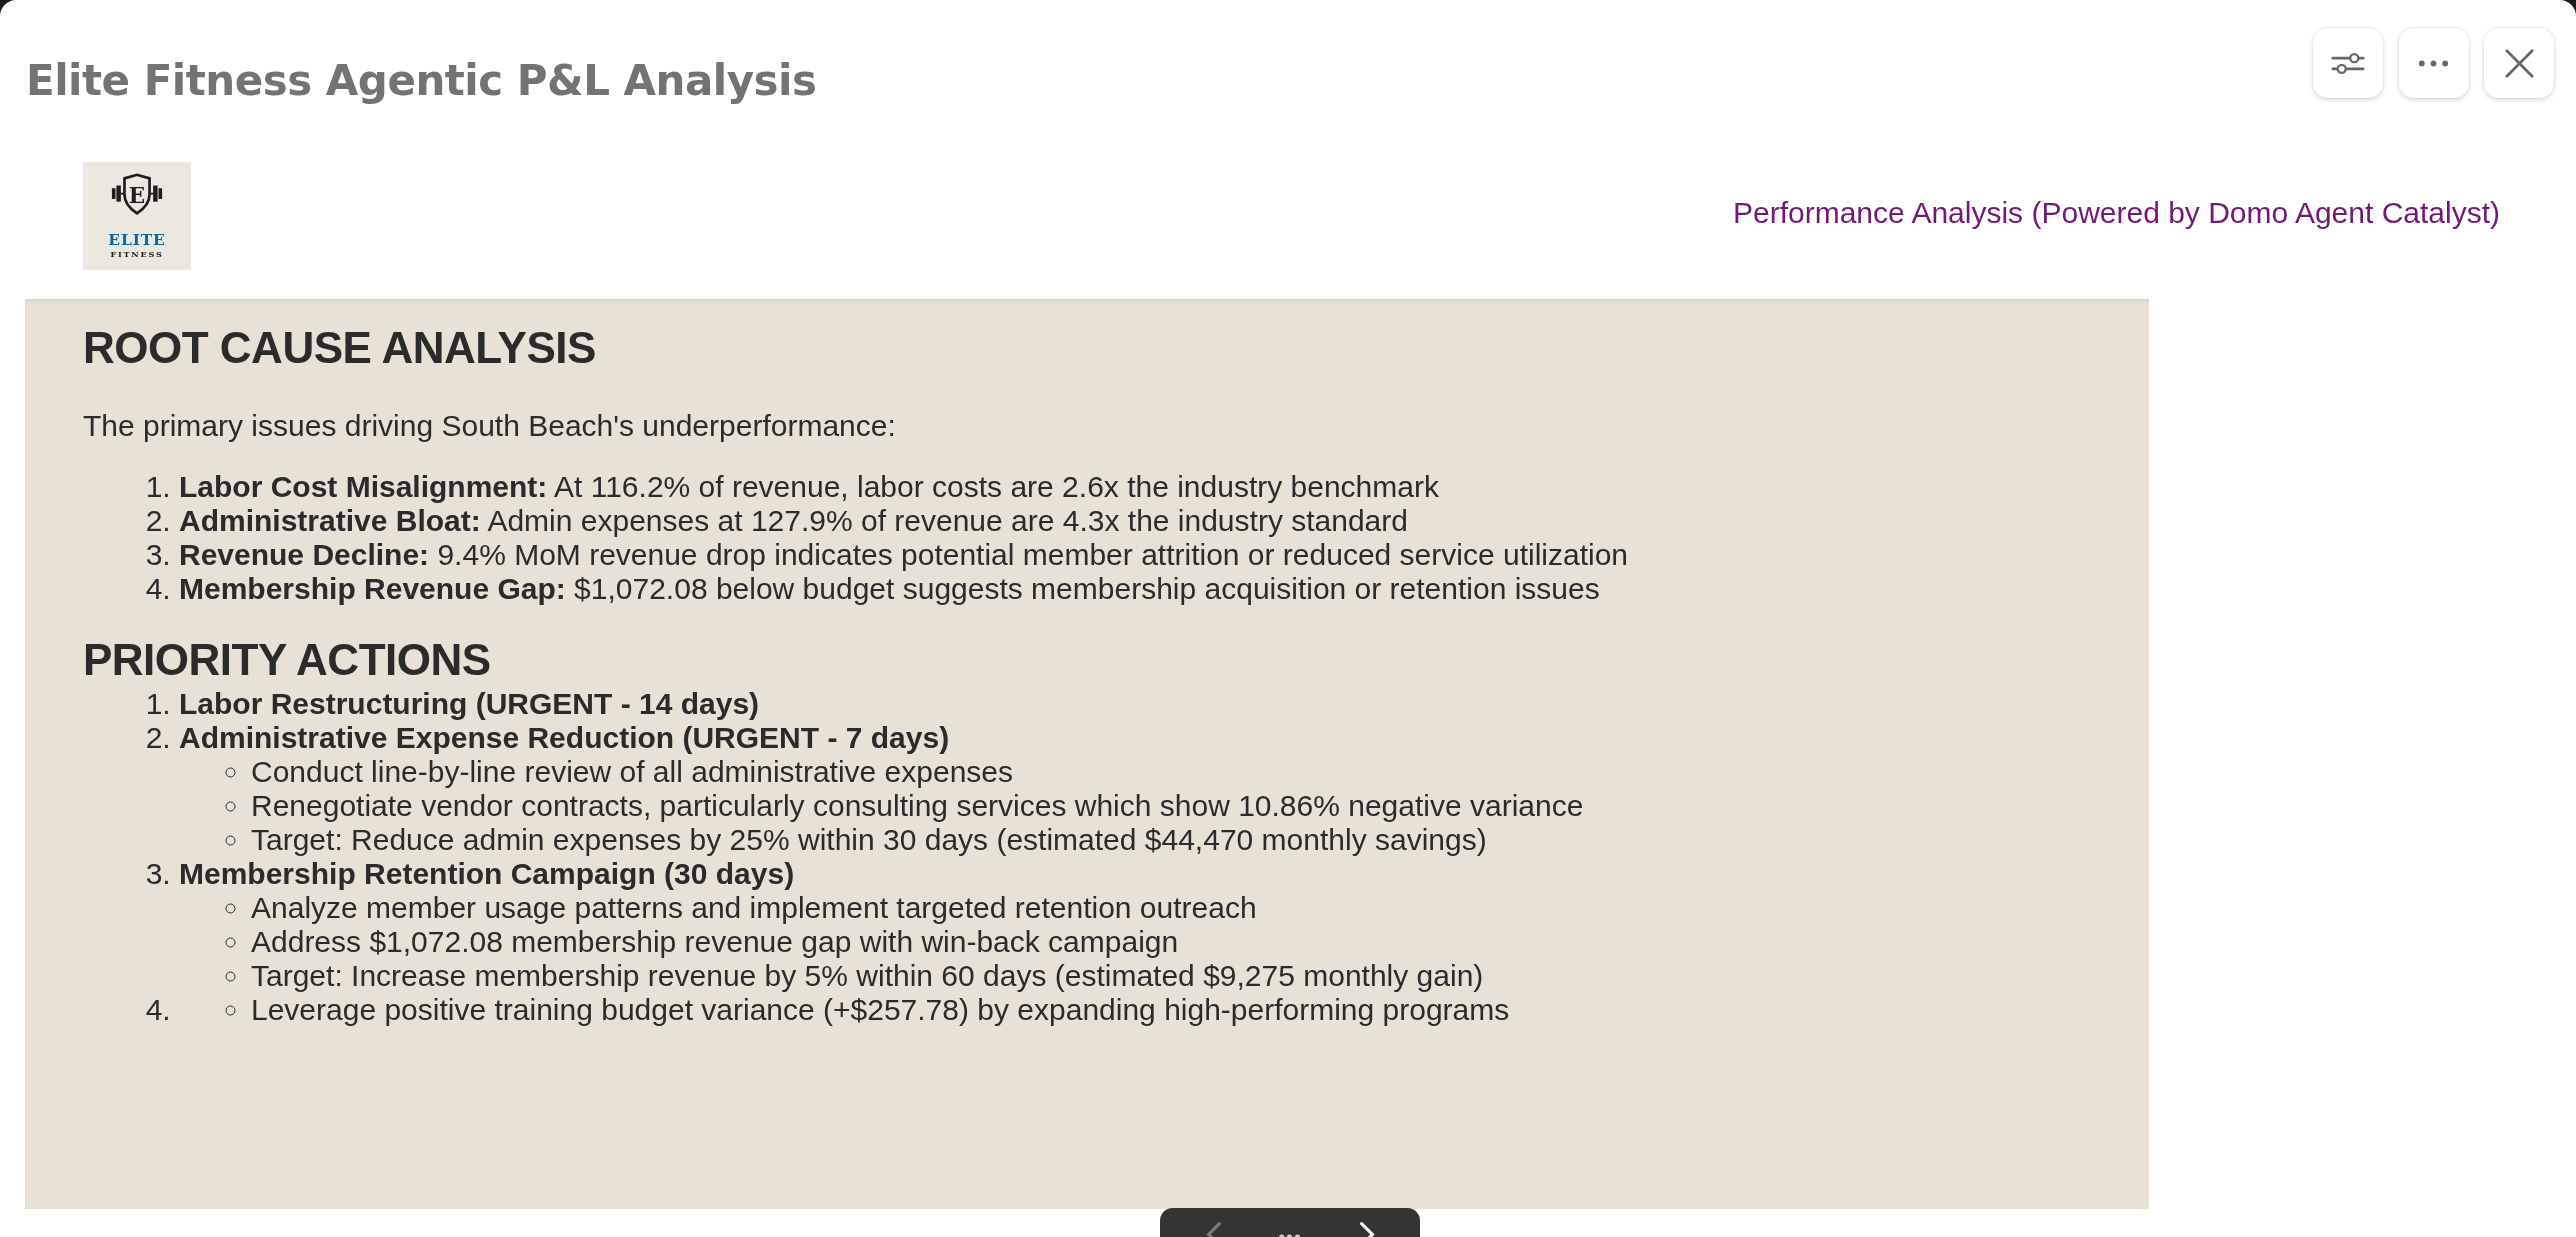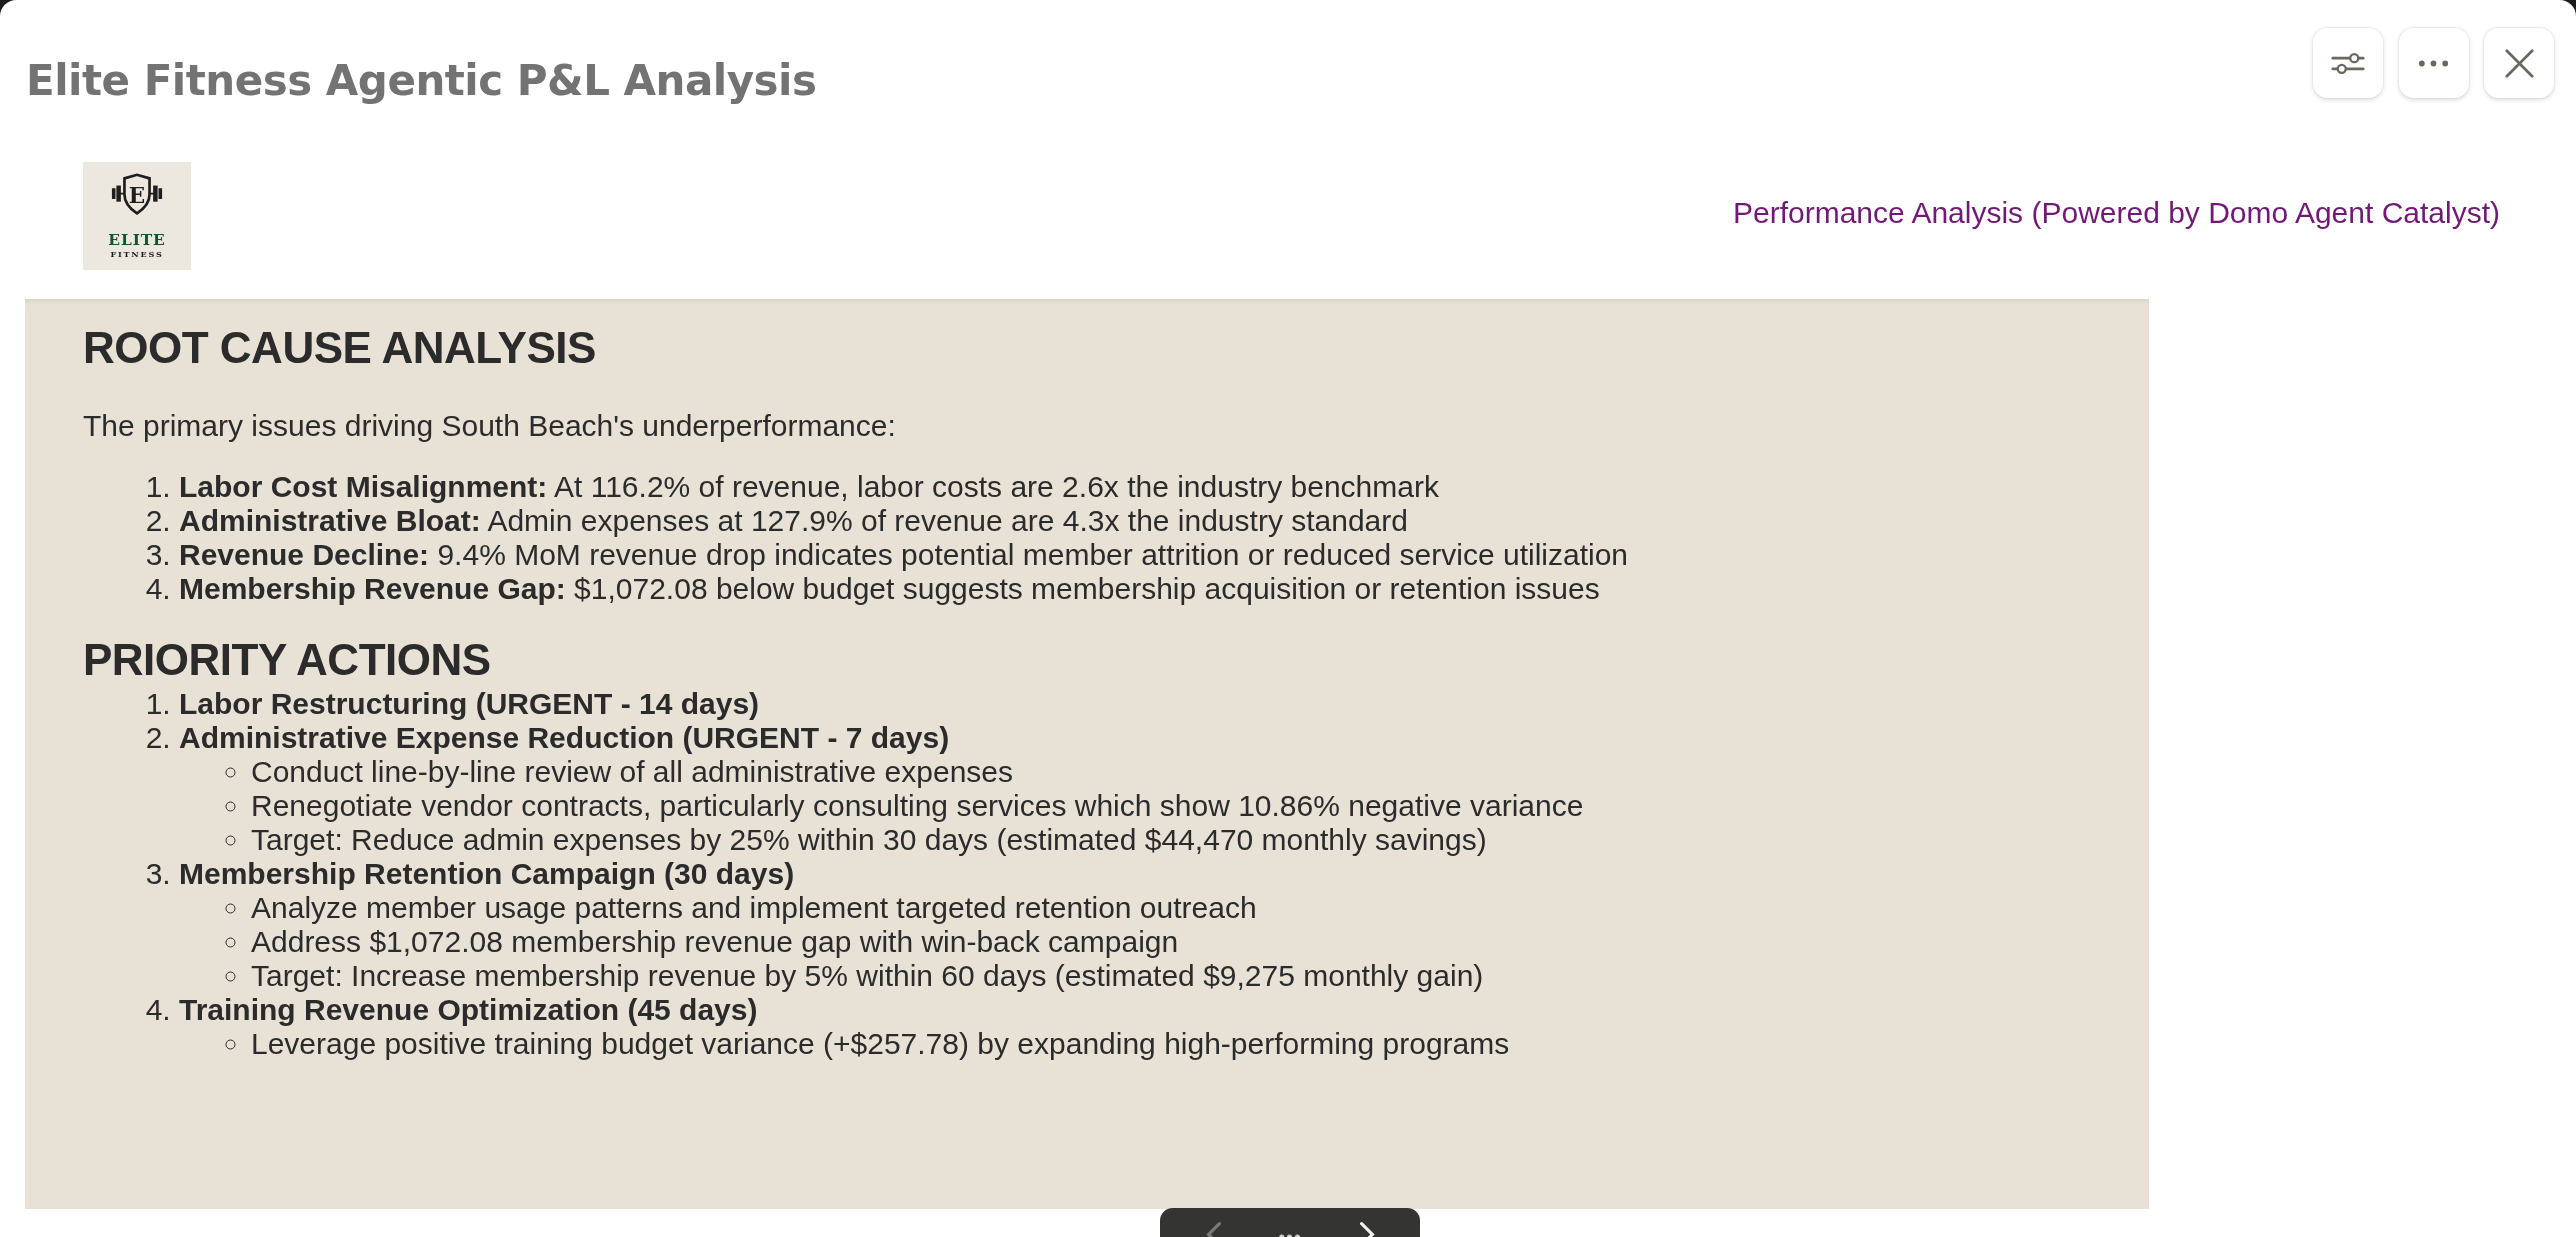--- a/index.html
+++ b/index.html
@@ -77,21 +77,21 @@
       background: #ece8df;
       display: flex;
       flex-direction: column;
       align-items: center;
       justify-content: center;
     }
     .logo-text-1 {
       font-family: "DejaVu Serif", serif;
       font-weight: 700;
       font-size: 15.4px;
-      color: #14532d;
+      color: #0369a1;
       letter-spacing: 0.9px;
       margin-top: 16px;
       line-height: 16.3px;
     }
     .logo-text-2 {
       font-family: "DejaVu Serif", serif;
       font-weight: 700;
       font-size: 8.1px;
       color: #1e1e1e;
       letter-spacing: 1.8px;
@@ -255,21 +255,20 @@
           </li>
           <li>
             <b>Membership Retention Campaign (30 days)</b>
             <ul class="sub-list">
               <li>Analyze member usage patterns and implement targeted retention outreach</li>
               <li>Address $1,072.08 membership revenue gap with win-back campaign</li>
               <li>Target: Increase membership revenue by 5% within 60 days (estimated $9,275 monthly gain)</li>
             </ul>
           </li>
           <li>
-            <b>Training Revenue Optimization (45 days)</b>
             <ul class="sub-list">
               <li>Leverage positive training budget variance (+$257.78) by expanding high-performing programs</li>
             </ul>
           </li>
         </ol>
       </div>
     </div>
   </div>
 
   <div class="pager">

